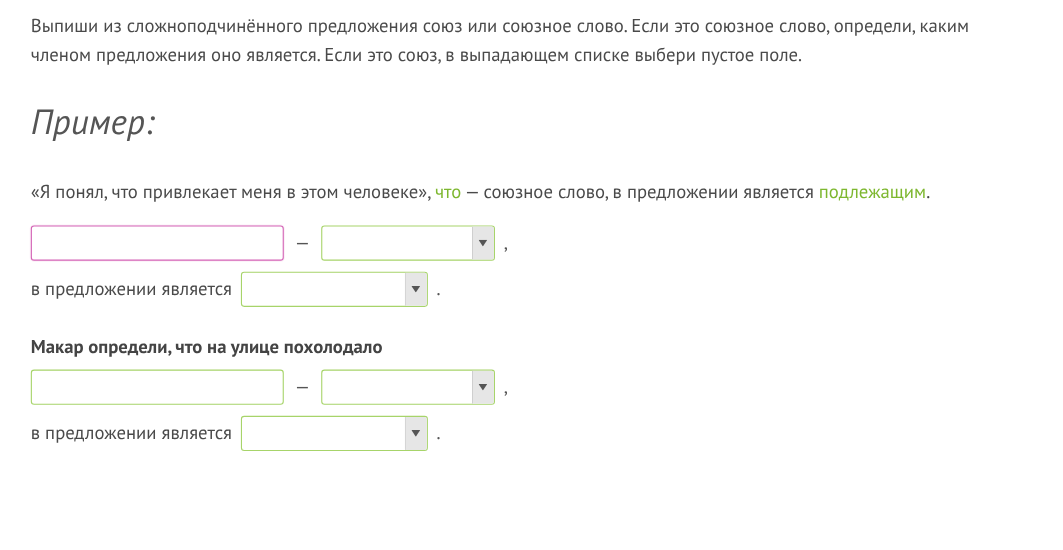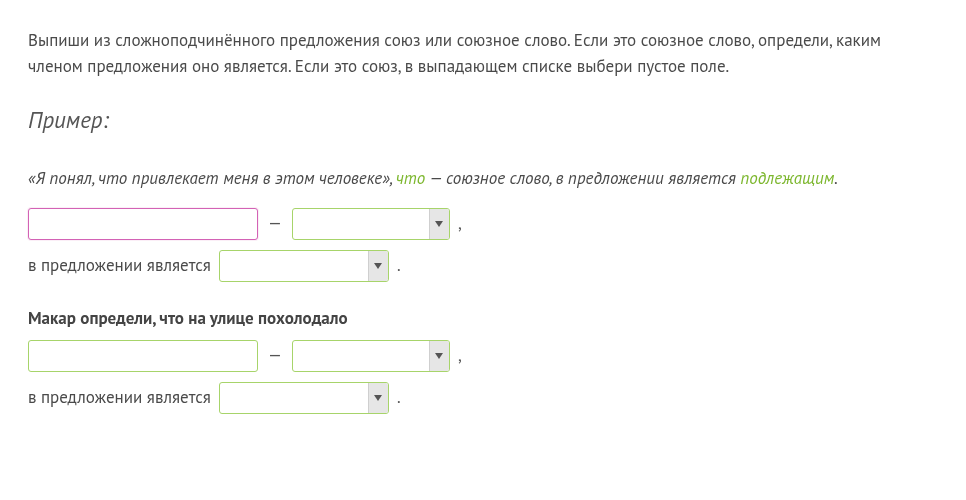--- a/index.html
+++ b/index.html
@@ -7,35 +7,34 @@
     padding: 0;
     width: 966px;
     height: 500px;
     background: #ffffff;
     font-family: "PT Sans", "Segoe UI", Arial, sans-serif;
     color: #4a4a4a;
     font-size: 17px;
     line-height: 1.5;
   }
   .page {
-    padding: 28px 28px 0 28px;
+    padding: 11px 28px 0 28px;
     box-sizing: border-box;
   }
   .instructions {
     margin: 0 0 24px 0;
   }
   h2.example-heading {
     font-style: italic;
     font-weight: 400;
-    font-size: 23px;
+    font-size: 32px;
     color: #555;
     margin: 18px 0 28px 0;
   }
   .example-line {
-    font-style: italic;
   }
   .green {
     color: #7db72f;
   }
   .task {
     margin-bottom: 24px;
   }
   .task-sentence {
     font-weight: 700;
     color: #444;

